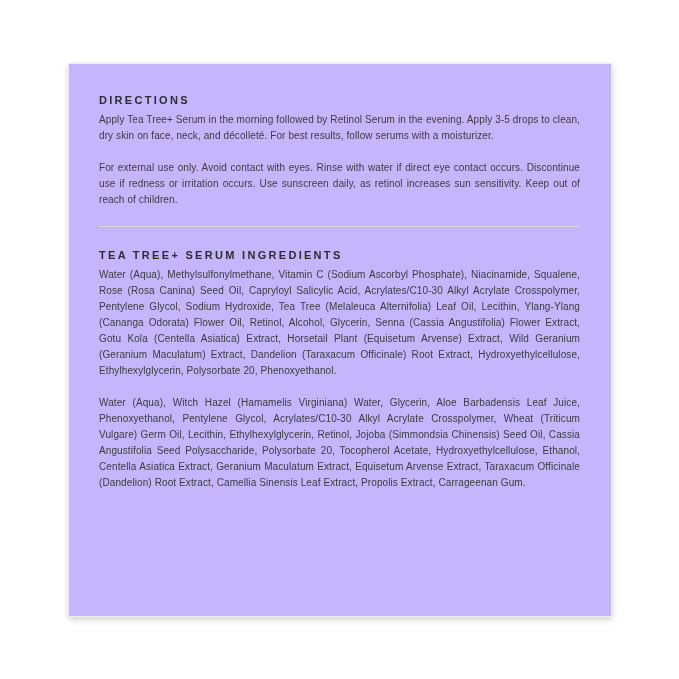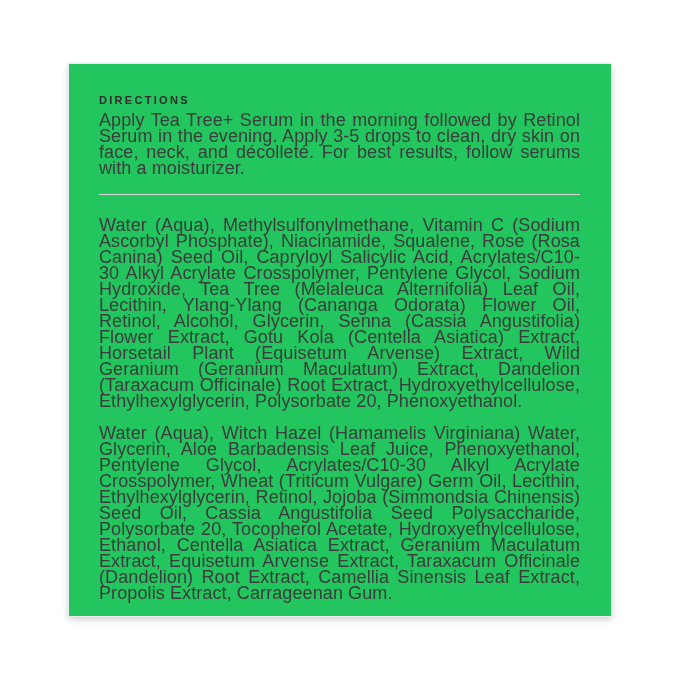--- a/index.html
+++ b/index.html
@@ -14,36 +14,36 @@
     position: relative;
     overflow: hidden;
   }
   .card {
     position: absolute;
     left: 68px;
     top: 63px;
     width: 544px;
     height: 554px;
     box-sizing: border-box;
-    background: #22c55e;
+    background: #c4b5fd;
     border: 1px solid #ececec;
     box-shadow: 1px 3px 7px rgba(0,0,0,0.13), -1px 2px 5px rgba(0,0,0,0.06);
     padding: 30px 31px 0 30px;
   }
   .section-heading {
     margin: 0 0 6px 0;
     font-size: 11px;
     font-weight: 700;
     letter-spacing: 2.3px;
     color: #2d2d2d;
     text-transform: uppercase;
   }
   .body-text {
     margin: 0 0 16px 0;
-    font-size: 18px;
+    font-size: 10px;
     line-height: 16px;
     letter-spacing: 0.1px;
     color: #3c3c3c;
     text-align: justify;
     hyphens: none;
   }
   .divider {
     border: none;
     border-top: 1px solid #d7d7d7;
     margin: 18px 0 22px 0;
@@ -52,25 +52,27 @@
 </style>
 </head>
 <body>
 
 <div class="stage">
   <section class="card">
 
     <div class="section">
       <h2 class="section-heading">DIRECTIONS</h2>
       <p class="body-text">Apply Tea Tree+ Serum in the morning followed by Retinol Serum in the evening. Apply 3-5 drops to clean, dry skin on face, neck, and décolleté. For best results, follow serums with a moisturizer.</p>
+      <p class="body-text">For external use only. Avoid contact with eyes. Rinse with water if direct eye contact occurs. Discontinue use if redness or irritation occurs. Use sunscreen daily, as retinol increases sun sensitivity. Keep out of reach of children.</p>
     </div>
 
     <hr class="divider">
 
     <div class="section">
+      <h2 class="section-heading">TEA TREE+ SERUM INGREDIENTS</h2>
       <p class="body-text">Water (Aqua), Methylsulfonylmethane, Vitamin C (Sodium Ascorbyl Phosphate), Niacinamide, Squalene, Rose (Rosa Canina) Seed Oil, Capryloyl Salicylic Acid, Acrylates/C10-30 Alkyl Acrylate Crosspolymer, Pentylene Glycol, Sodium Hydroxide, Tea Tree (Melaleuca Alternifolia) Leaf Oil, Lecithin, Ylang-Ylang (Cananga Odorata) Flower Oil, Retinol, Alcohol, Glycerin, Senna (Cassia Angustifolia) Flower Extract, Gotu Kola (Centella Asiatica) Extract, Horsetail Plant (Equisetum Arvense) Extract, Wild Geranium (Geranium Maculatum) Extract, Dandelion (Taraxacum Officinale) Root Extract, Hydroxyethylcellulose, Ethylhexylglycerin, Polysorbate 20, Phenoxyethanol.</p>
     </div>
 
     <div class="section">
       <p class="body-text">Water (Aqua), Witch Hazel (Hamamelis Virginiana) Water, Glycerin, Aloe Barbadensis Leaf Juice, Phenoxyethanol, Pentylene Glycol, Acrylates/C10-30 Alkyl Acrylate Crosspolymer, Wheat (Triticum Vulgare) Germ Oil, Lecithin, Ethylhexylglycerin, Retinol, Jojoba (Simmondsia Chinensis) Seed Oil, Cassia Angustifolia Seed Polysaccharide, Polysorbate 20, Tocopherol Acetate, Hydroxyethylcellulose, Ethanol, Centella Asiatica Extract, Geranium Maculatum Extract, Equisetum Arvense Extract, Taraxacum Officinale (Dandelion) Root Extract, Camellia Sinensis Leaf Extract, Propolis Extract, Carrageenan Gum.</p>
     </div>
 
   </section>
 </div>
 

